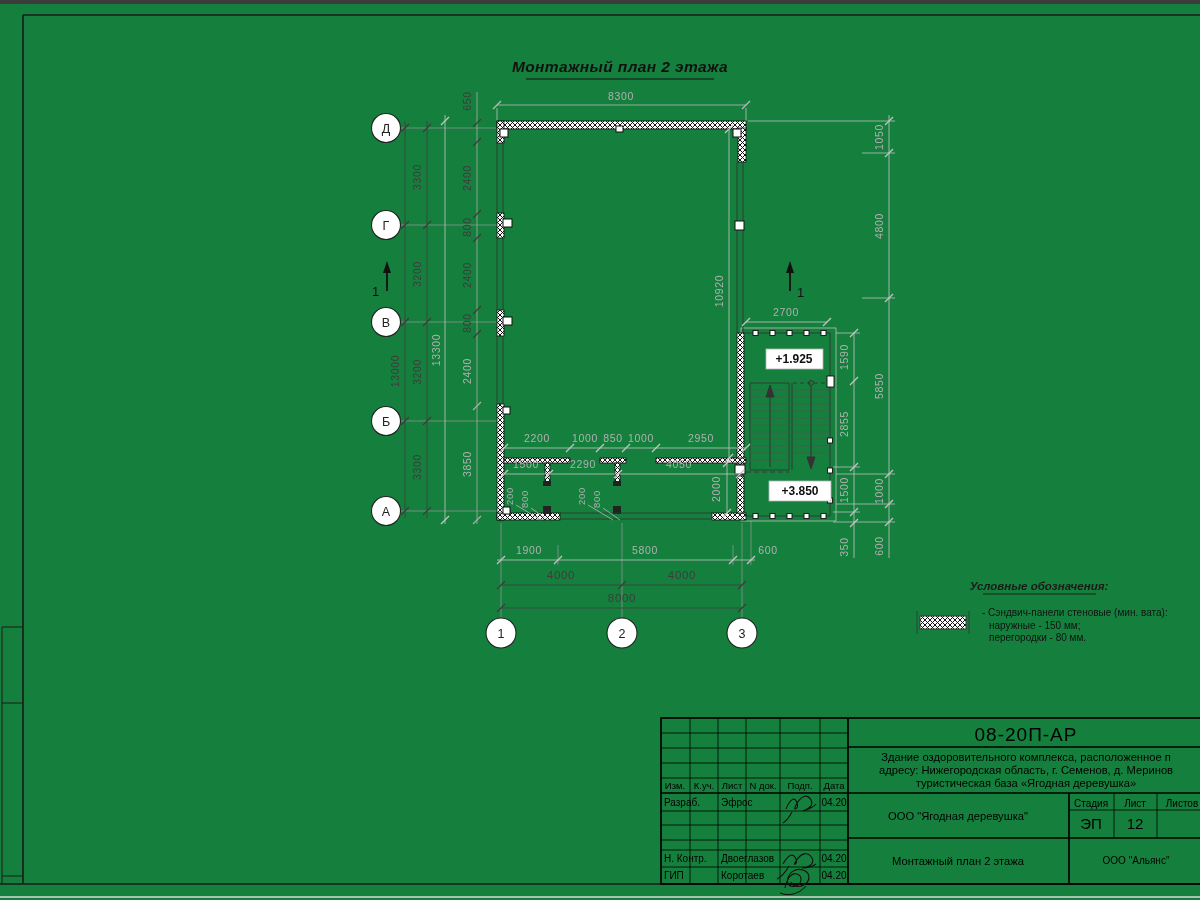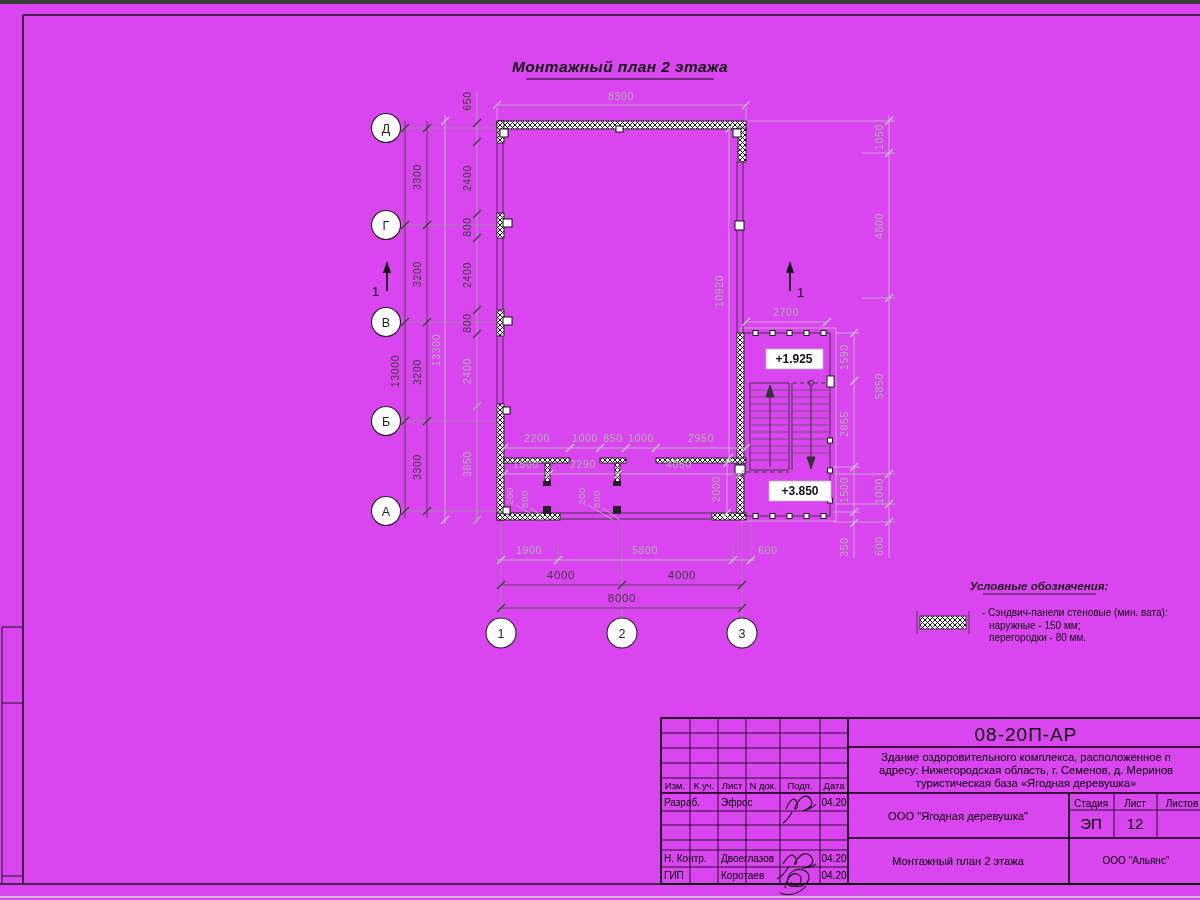--- a/index.html
+++ b/index.html
@@ -1,16 +1,16 @@
 <!DOCTYPE html>
 <html><head>
 <meta charset="utf-8">
 <style>
   html,body{margin:0;padding:0;background:#fff;}
-  #sheet{position:relative;width:1200px;height:900px;background:#d946ef;overflow:hidden;
+  #sheet{position:relative;width:1200px;height:900px;background:#15803d;overflow:hidden;
          font-family:"Liberation Sans",sans-serif;text-align:center;}
   svg text{font-family:"Liberation Sans",sans-serif;}
   .dim-g{fill:#b0b0b0;font-size:10.5px;letter-spacing:0.7px;}
   .dim-b{fill:#3c3c3c;font-size:10.5px;letter-spacing:0.7px;}
   .axis-t{fill:#222;font-size:12.5px;}
   .plan-title{fill:#111;font-size:15.5px;font-style:italic;font-weight:bold;letter-spacing:0.4px;}
   .legend-title{fill:#1a1a1a;font-size:11.5px;font-style:italic;font-weight:bold;}
   .legend-line{fill:#111;font-size:10px;}
   .elev-t{fill:#111;font-size:12px;font-weight:bold;}
   .sec-t{fill:#111;font-size:13px;}

